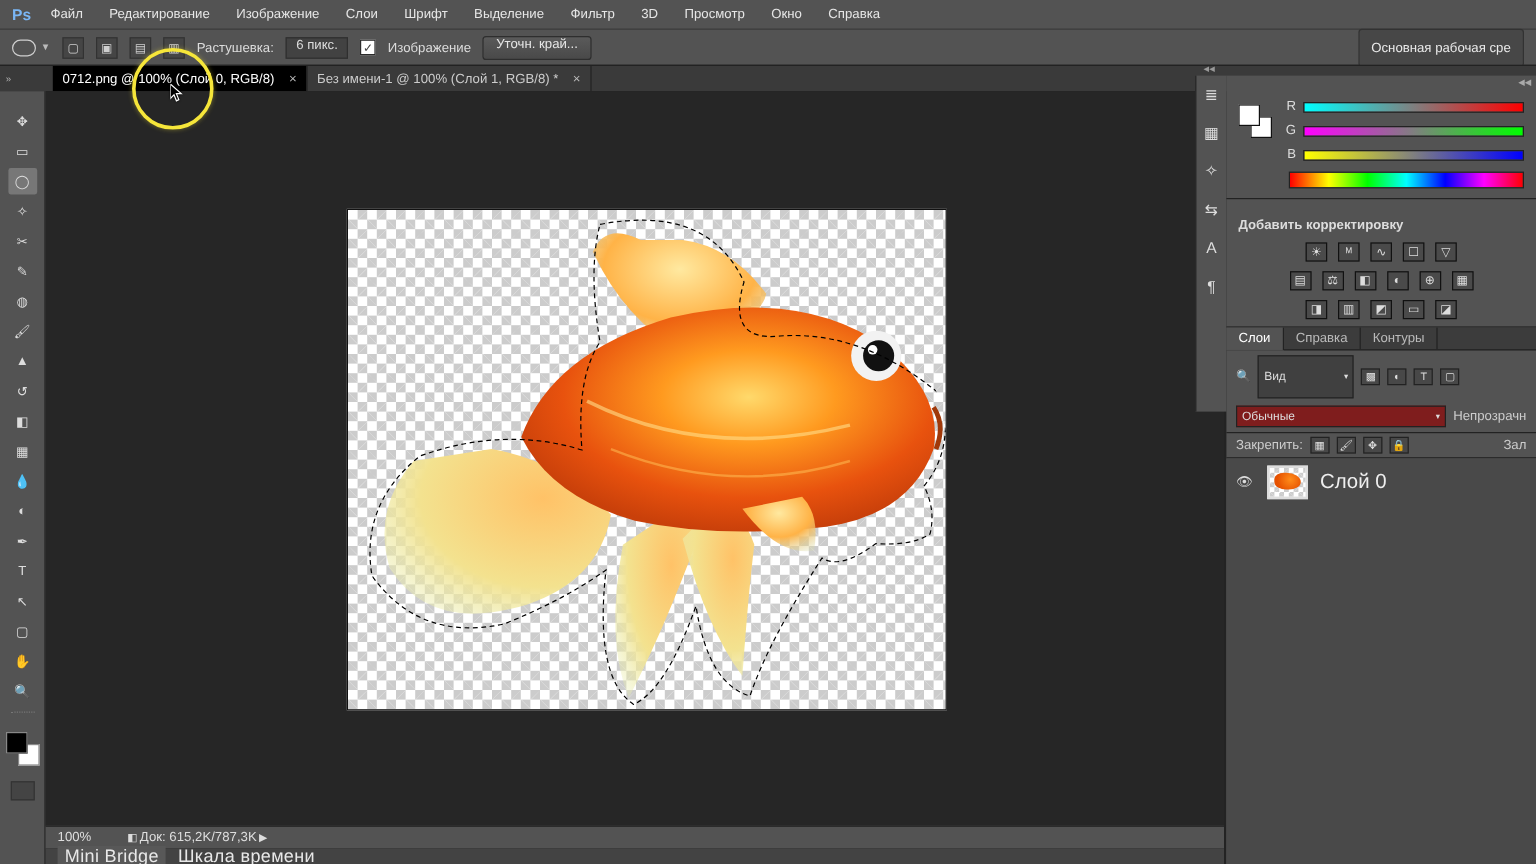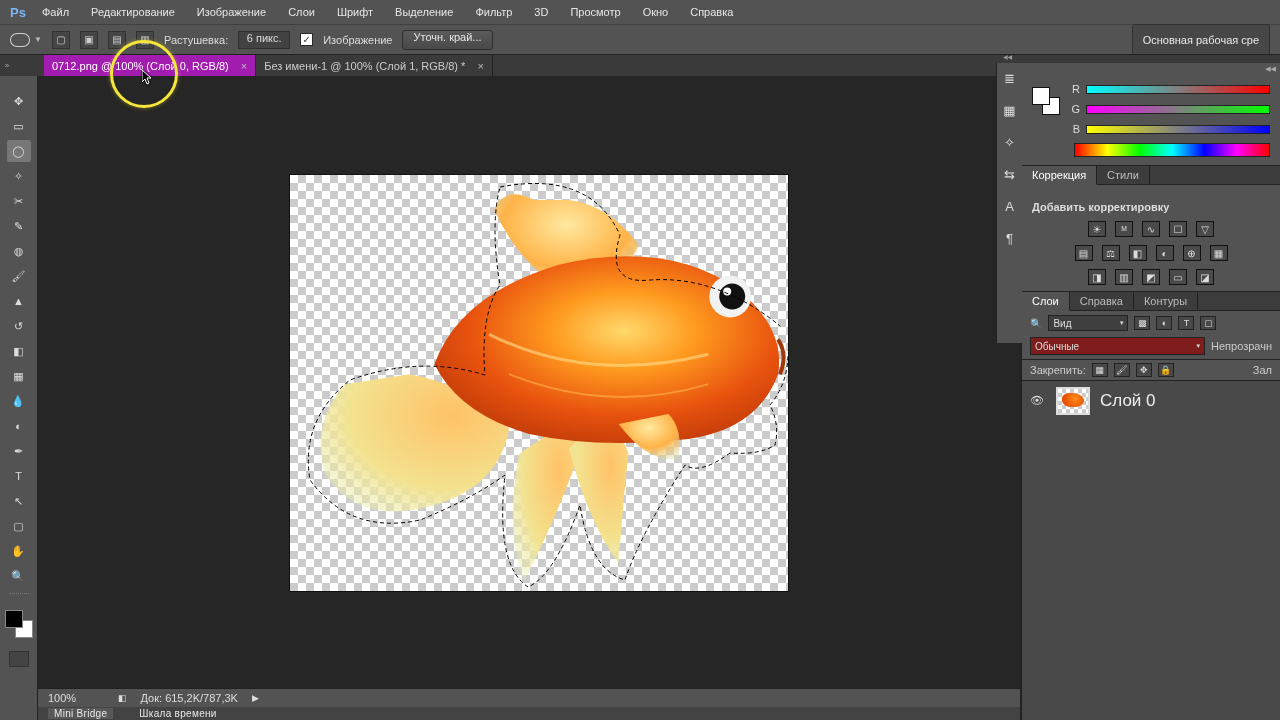--- a/index.html
+++ b/index.html
@@ -20,21 +20,21 @@
   .opt-input { width: 52px; height: 18px; background:#424242; border:1px solid #2f2f2f; color:#ddd; text-align:center; }
   .checkbox { width:13px; height:13px; border:1px solid #2b2b2b; background:#fff; display:flex; align-items:center; justify-content:center; font-size:10px; color:#444; }
   .refine-btn { height: 20px; padding:0 10px; background:linear-gradient(#5a5a5a,#494949); border:1px solid #2e2e2e; border-radius:3px; color:#e6e6e6; }
   .ws-label { margin-left:auto; height:32px; padding:0 10px; border:1px solid #323232; border-radius:3px; background:#474747; color:#eaeaea; display:flex; align-items:center; }
 
   
   .tabsbar { height: 22px; background:#3a3a3a; border-top:1px solid #222; display:flex; align-items:stretch; padding-left:44px; }
   .tabs-arrow { position:absolute; left:0; top:0; width:14px; height:22px; display:flex; align-items:center; justify-content:center; color:#aaa; font-size:8px; }
   .tabsbar-wrap { position:relative; }
   .tab { padding:0 8px; display:flex; align-items:center; gap:12px; border-right:1px solid #222; font-size:11px; }
-  .tab.active { background:#a21caf; color:#fff; }
+  .tab.active { background:#000000; color:#fff; }
   .tab-close { font-size:11px; color:#bbb; }
 
   
   .content-area { position:absolute; top:76px; left:38px; right:260px; bottom:32px; background:#262626; }
   .canvas-wrap { position:absolute; top:98px; left:251px; width:500px; height:418px; background:#fff;
     background-image: 
       linear-gradient(45deg, #ccc 25%, transparent 25%),
       linear-gradient(-45deg, #ccc 25%, transparent 25%),
       linear-gradient(45deg, transparent 75%, #ccc 75%),
       linear-gradient(-45deg, transparent 75%, #ccc 75%);
@@ -79,44 +79,44 @@
   .hue-bar { height:14px; margin:4px 10px 8px 52px; border:1px solid #222; background:linear-gradient(90deg,#f00,#ff0,#0f0,#0ff,#00f,#f0f,#f00); }
 
   .adjust-panel { border-top:1px solid #222; }
   .adjust-label { padding:16px 10px 2px 10px; color:#ddd; font-size:11px; font-weight:bold; }
   .adjust-icons { padding:6px 10px; display:flex; flex-direction:column; gap:8px; }
   .adjust-row { display:flex; gap:9px; justify-content:center; }
   .ai { width:18px; height:16px; border:1px solid #111; background:#4a4a4a; display:flex; align-items:center; justify-content:center; font-size:10px; color:#ddd; }
 
   .layers-panel { border-top:1px solid #222; flex:1; display:flex; flex-direction:column; }
   .layer-filter { display:flex; align-items:center; gap:6px; padding:4px 8px; }
-  .filter-select { flex:0 0 80px; height:16px; background:#404040; border:1px solid #222; color:#ddd; padding:0 4px; display:flex; align-items:center; justify-content:space-between; font-size:10px;}
+  .filter-select { flex:0 0 80px; height:36px; background:#404040; border:1px solid #222; color:#ddd; padding:0 4px; display:flex; align-items:center; justify-content:space-between; font-size:10px;}
   .tiny-icon { width:16px; height:14px; border:1px solid #222; background:#484848; display:flex; align-items:center; justify-content:center; font-size:9px; color:#ddd;}
   .blend-row { display:flex; align-items:center; gap:6px; padding:2px 8px 4px 8px; }
   .blend-select { flex:1; height:18px; background:#7f1d1d; border:1px solid #222; color:#ddd; padding:0 4px; display:flex; align-items:center; justify-content:space-between; font-size:10px;}
   .lock-row { display:flex; align-items:center; gap:6px; padding:3px 8px; border-top:1px solid #222; border-bottom:1px solid #222;}
   .layer-list { flex:1; background:#494949; }
   .layer-row { display:flex; align-items:center; gap:10px; padding:6px 8px; }
   .eye { width:16px; height:14px; color:#ddd; font-size:11px; }
   .layer-thumb { width:34px; height:28px; border:2px solid #ddd; background:#fff;
     background-image:
       linear-gradient(45deg,#ccc 25%,transparent 25%),
       linear-gradient(-45deg,#ccc 25%,transparent 25%),
       linear-gradient(45deg,transparent 75%,#ccc 75%),
       linear-gradient(-45deg,transparent 75%,#ccc 75%);
     background-size:8px 8px; background-position:0 0,0 4px,4px -4px,-4px 0;
     position:relative;
   }
   .layer-thumb::after { content:""; position:absolute; top:4px; left:4px; right:4px; bottom:6px; background:radial-gradient(circle at 60% 40%, #ff8c1a, #e65100 70%); border-radius:40% 60% 50% 50%; }
   .layer-name { color:#eee; font-size:17px; }
 
   
-  .statusbar { position:absolute; left:38px; right:260px; bottom:13px; height:19px; background:#535353; border-top:1px solid #222; display:flex; align-items:center; gap:14px; padding:0 10px; font-size:11px; color:#ddd;}
+  .statusbar { position:absolute; left:38px; right:260px; bottom:13px; height:19px; background:#535353; border-top:1px solid #222; display:flex; align-items:center; gap:2px; padding:0 10px; font-size:11px; color:#ddd;}
   .statusbar .zoom { width:56px; }
-  .bottombar { position:absolute; left:38px; right:260px; bottom:0; height:13px; background:#434343; display:flex; align-items:center; gap:26px; padding:0 10px; font-size:10px; color:#e8e8e8; letter-spacing:0.3px;}
+  .bottombar { position:absolute; left:38px; right:260px; bottom:0; height:13px; background:#434343; display:flex; align-items:center; gap:10px; padding:0 10px; font-size:15px; color:#e8e8e8; letter-spacing:0.3px;}
 
   
   .highlight-circle { position:absolute; width:68px; height:68px; border:3px solid #f6e63a; border-radius:50%; pointer-events:none; box-shadow:0 0 4px rgba(246,230,58,0.4);}
   .cursor { position:absolute; width:12px; height:16px; color:#fff; }
   .cursor svg { filter: drop-shadow(0 0 1px #000); }
 </style>
 </head>
 <body>
 
 <div class="menubar">
@@ -266,24 +266,20 @@
         <div class="slider-row">
             <span class="lab">B</span>
             <div class="track b"></div>
           </div>
       </div>
     </div>
     <div class="hue-bar"></div>
   </div>
 
   <div class="adjust-panel">
-    <div class="ptabs">
-      <div class="ptab active">Коррекция</div>
-      <div class="ptab">Стили</div>
-    </div>
     <div class="adjust-label">Добавить корректировку</div>
     <div class="adjust-icons">
       <div class="adjust-row">
         <div class="ai">☀</div>
         <div class="ai">ᴹ</div>
         <div class="ai">∿</div>
         <div class="ai">☐</div>
         <div class="ai">▽</div>
       </div>
       <div class="adjust-row">

